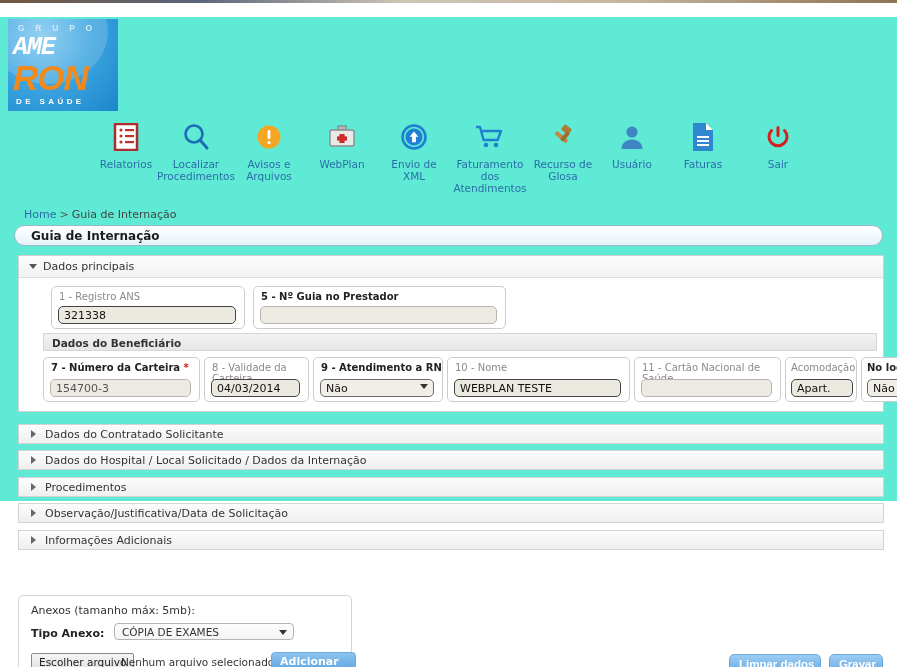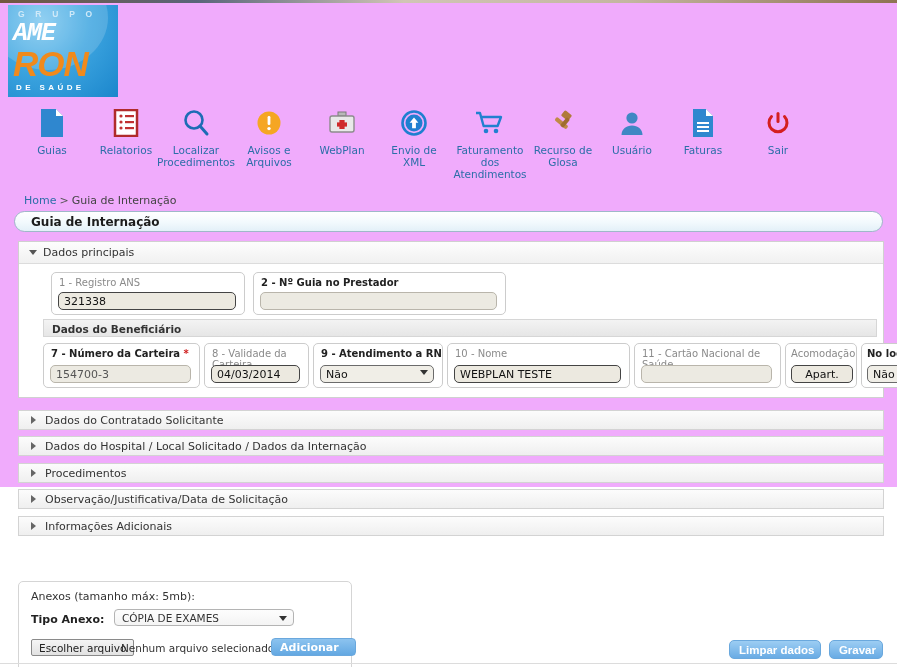--- a/index.html
+++ b/index.html
@@ -20,24 +20,24 @@
   .top-chrome-line {
     position: absolute;
     top: 0; left: 0;
     width: 897px;
     height: 3px;
     background: linear-gradient(to right, #5a3a1c 0%, #3c4a63 22%, #c8bba8 45%, #b9a98f 70%, #7a5a33 100%);
     opacity: .85;
   }
   .page {
     position: absolute;
-    top: 3px; left: 0;
+    top: 17px; left: 0;
     width: 897px;
     height: 484px;
-    background: #f0abfc;
+    background: #5eead4;
   }
 
   
   .header {
     position: relative;
     height: 97px;
   }
   .logo {
     position: absolute;
     left: 8px; top: 2px;
@@ -419,29 +419,20 @@
       <div class="sheen"></div>
       <div class="grupo">G R U P O</div>
       <div class="ame">AME</div>
       <div class="ron">RON</div>
       <div class="desaude">DE SAÚDE</div>
     </div>
   </div>
 
   <div class="nav">
 
-    <div class="nav-item" style="left:10px; top:6px;">
-      <div class="nav-icon">
-        <svg width="26" height="30" viewBox="0 0 26 30">
-            <path d="M2 1h15l7 7v21H2z" fill="#2f87cf"></path>
-            <path d="M17 1v7h7z" fill="#ffffff"></path>
-          </svg>
-      </div>
-      <div class="nav-label">Guias</div>
-    </div>
 
     <div class="nav-item" style="left:84px; top:6px;">
       <div class="nav-icon">
         <svg width="26" height="28" viewBox="0 0 26 28">
             <rect x="2" y="1" width="22" height="26" fill="#ffffff" stroke="#b02b2b" stroke-width="2.5"></rect>
             <circle cx="8" cy="7" r="1.6" fill="#c03030"></circle>
             <circle cx="8" cy="13" r="1.6" fill="#c03030"></circle>
             <circle cx="8" cy="19" r="1.6" fill="#c03030"></circle>
             <rect x="12" y="6" width="9" height="2.2" fill="#c03030"></rect>
             <rect x="12" y="12" width="9" height="2.2" fill="#c03030"></rect>
@@ -573,21 +564,21 @@
     <div class="panel-body">
 
       <div class="row1">
 
         <div class="fbox" style="left:24px; top:0; width:194px; height:43px; position:absolute;">
           <div class="flabel">1 - Registro ANS</div>
           <div class="finput" style="top:19px; width:178px; height:18px;">321338</div>
         </div>
 
         <div class="fbox" style="left:226px; top:0; width:253px; height:43px; position:absolute;">
-          <div class="flabel bold">2 - Nº Guia no Prestador</div>
+          <div class="flabel bold">5 - Nº Guia no Prestador</div>
           <div class="finput light" style="top:19px; width:237px; height:18px;"></div>
         </div>
       </div>
 
       <div class="benef-bar" style="margin-left:16px; width:834px;">
         <span>Dados do Beneficiário</span>
       </div>
 
       <div class="row2">
 
@@ -612,21 +603,21 @@
         <div class="fbox" style="left:420px; top:4px; width:183px; height:45px; position:absolute;">
           <div class="flabel">10 - Nome</div>
           <div class="finput" style="top:21px; width:167px; height:18px;">WEBPLAN TESTE</div>
         </div>
 
         <div class="fbox" style="left:607px; top:4px; width:147px; height:45px; position:absolute;">
           <div class="flabel" style="width:140px; overflow:hidden; white-space:normal; line-height:11px;">11 - Cartão Nacional de Saúde</div>
           <div class="finput light" style="top:21px; width:131px; height:18px;"></div>
         </div>
 
-        <div class="fbox" style="left:758px; top:4px; width:72px; height:45px; position:absolute;text-align:center;">
+        <div class="fbox" style="left:758px; top:4px; width:72px; height:45px; position:absolute;">
           <div class="flabel" style="left:5px;">Acomodação</div>
           <div class="finput" style="left:5px; top:21px; width:62px; height:18px;">Apart.</div>
         </div>
 
         <div class="fbox" style="left:834px; top:4px; width:58px; height:45px; position:absolute;">
           <div class="flabel bold" style="left:5px;">No local</div>
           <div class="fselect" style="left:5px; top:21px; width:47px; height:18px;">
             <span>Não</span>
             
           </div>

